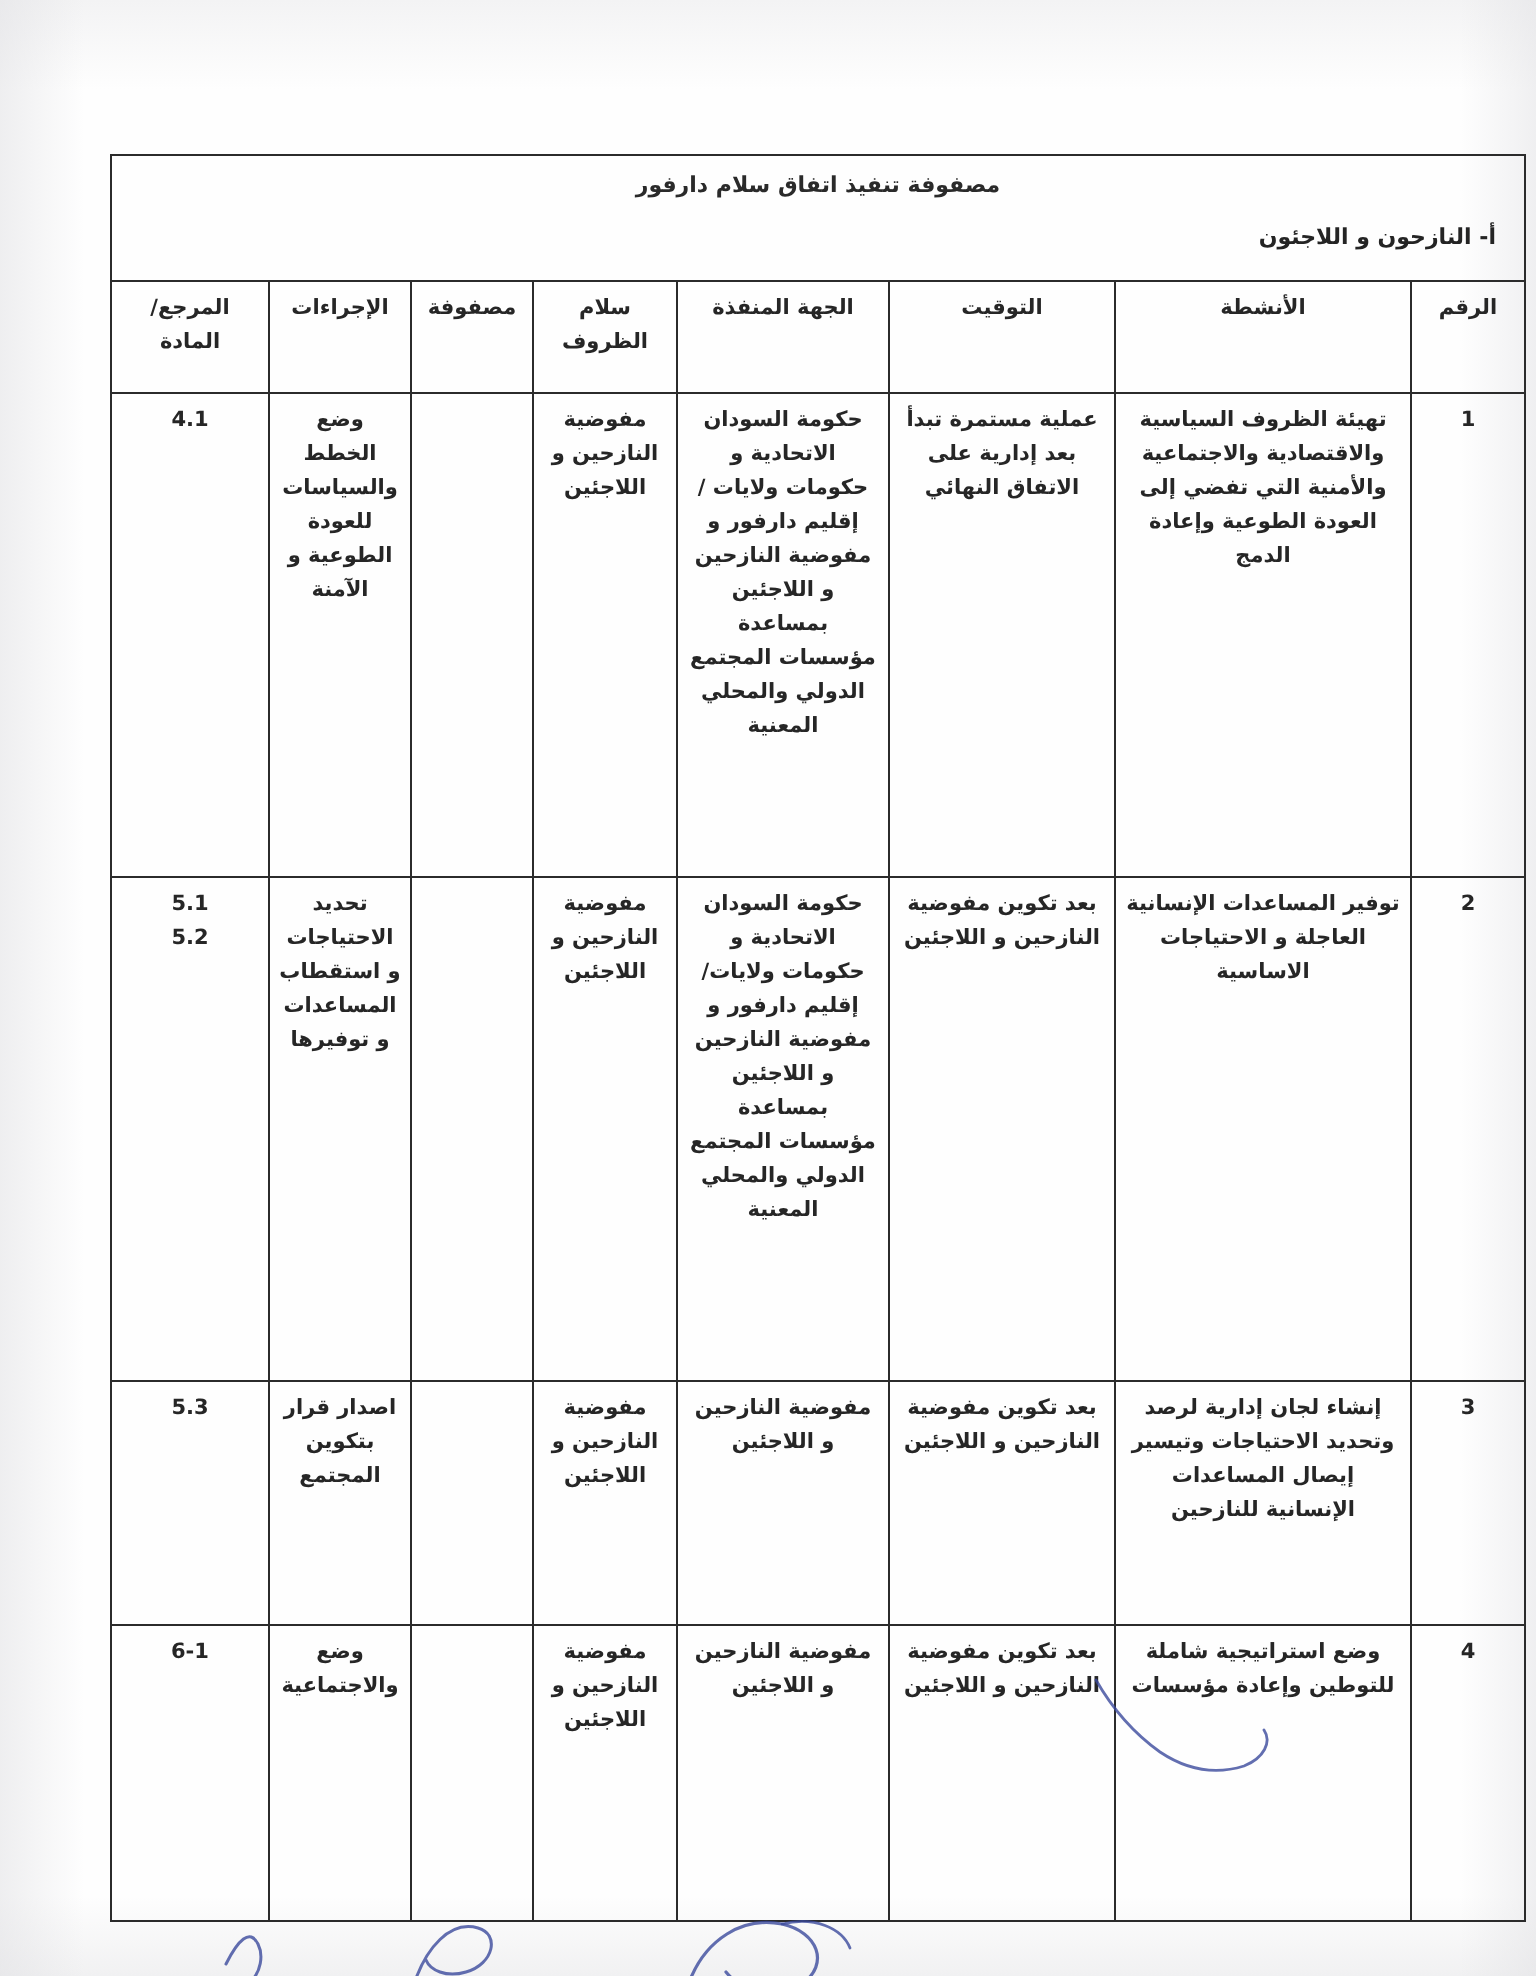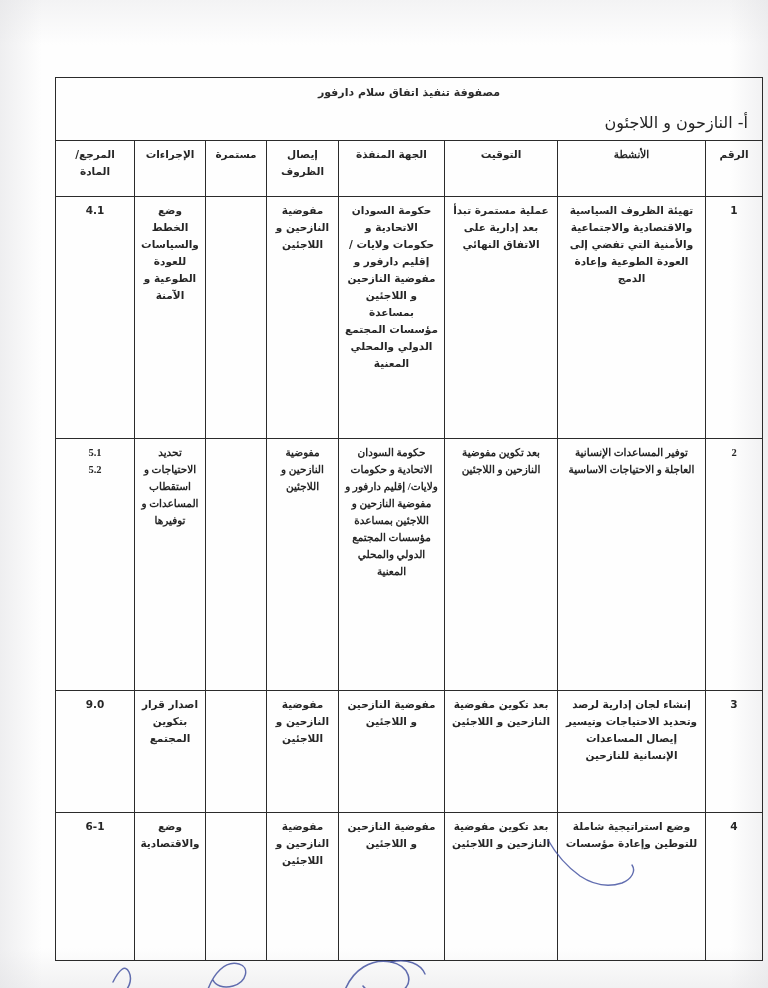--- a/index.html
+++ b/index.html
@@ -71,54 +71,54 @@
     text-align: center;
     font-size: 11px;
     font-weight: 700;
     letter-spacing: 0.2px;
     color: #2a2a2a;
   }
   .doc-subtitle {
     position: absolute;
     top: 32px;
     right: 14px;
-    font-size: 16px;
-    font-weight: 400;
+    font-size: 11px;
+    font-weight: 700;
     color: #242424;
   }
 
   
   .hdr-row th {
     height: 46px;
     font-size: 11px;
     font-weight: 700;
     vertical-align: top;
     padding-top: 7px;
     color: #1f1f1f;
     margin-top: 26px;
   }
-  .hdr-row th.h-activity { text-align: center; font-family: Liberation Serif, serif; }
+  .hdr-row th.h-activity { text-align: center; }
 
   
   col.c-num    { width: 57px; }
   col.c-act    { width: 148px; }
   col.c-time   { width: 113px; }
   col.c-body   { width: 106px; }
   col.c-fund   { width: 72px; }
   col.c-form   { width: 61px; }
   col.c-proc   { width: 71px; }
   col.c-ref    { width: 79px; }
 
   td.num-cell  { font-size: 11px; font-weight: 600; padding-top: 6px; }
   td.ref-cell  { font-size: 11.5px; font-weight: 600; padding-top: 6px; direction: ltr; margin-top: 36px; }
   td.ref-cell .ref-line { display: block; }
 
   tr.body-row td { vertical-align: top; }
   tr.r1 td { height: 232px; }
-  tr.r2 td { height: 242px; font-family: Liberation Serif, serif; }
+  tr.r2 td { height: 242px; }
   tr.r3 td { height: 112px; }
   tr.r4 td { height: 138px; }
 
   .cell-txt { display: block; }
 
   
   #ink-squiggle {
     position: absolute;
     left: 540px;
     top: 838px;
@@ -165,24 +165,24 @@
           <div class="doc-subtitle">أ- النازحون و اللاجئون</div>
         </td>
       </tr>
 
       <tr class="hdr-row">
         <th>الرقم</th>
         <th class="h-activity">الأنشطة</th>
         <th>التوقيت</th>
         <th>الجهة المنفذة</th>
         <th>
-          <span class="cell-txt">إيصال</span>
+          <span class="cell-txt">سلام</span>
           <span class="cell-txt">الظروف</span>
         </th>
-        <th>مستمرة</th>
+        <th>مصفوفة</th>
         <th>الإجراءات</th>
         <th>
           <span class="cell-txt">المرجع/</span>
           <span class="cell-txt">المادة</span>
         </th>
       </tr>
 
       <tr class="body-row r1">
         <td class="num-cell">1</td>
         <td>تهيئة الظروف السياسية والاقتصادية والاجتماعية والأمنية التي تفضي إلى العودة الطوعية وإعادة الدمج</td>
@@ -212,32 +212,32 @@
 
       <tr class="body-row r3">
         <td class="num-cell">3</td>
         <td>إنشاء لجان إدارية لرصد وتحديد الاحتياجات وتيسير إيصال المساعدات الإنسانية للنازحين</td>
         <td>بعد تكوين مفوضية النازحين و اللاجئين</td>
         <td>مفوضية النازحين و اللاجئين</td>
         <td>مفوضية النازحين و اللاجئين</td>
         <td></td>
         <td>اصدار قرار بتكوين المجتمع</td>
         <td class="ref-cell">
-          <span class="ref-line">9.0</span>
+          <span class="ref-line">5.3</span>
         </td>
       </tr>
 
       <tr class="body-row r4">
         <td class="num-cell">4</td>
         <td>وضع استراتيجية شاملة للتوطين وإعادة مؤسسات</td>
         <td>بعد تكوين مفوضية النازحين و اللاجئين</td>
         <td>مفوضية النازحين و اللاجئين</td>
         <td>مفوضية النازحين و اللاجئين</td>
         <td></td>
-        <td>وضع والاقتصادية</td>
+        <td>وضع والاجتماعية</td>
         <td class="ref-cell">
           <span class="ref-line">6-1</span>
         </td>
       </tr>
     </tbody>
   </table>
 
   <svg id="ink-squiggle" class="ink" viewBox="0 0 120 60">
     <path d="M8 2 C 16 16, 26 28, 40 38 C 52 46, 66 50, 82 45 C 92 41, 96 33, 92 27" stroke-width="1.4"></path>
   </svg>

